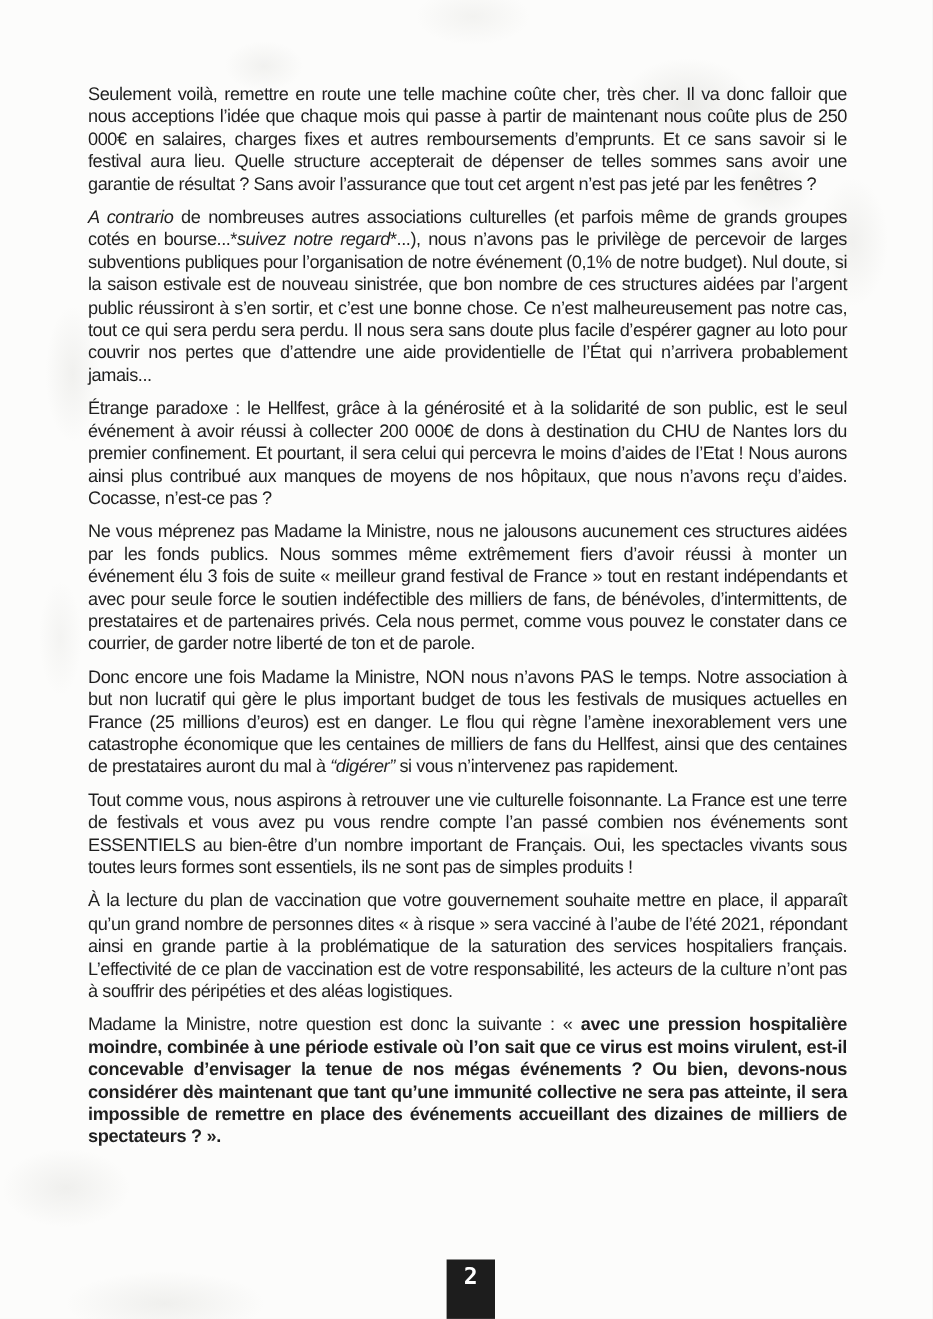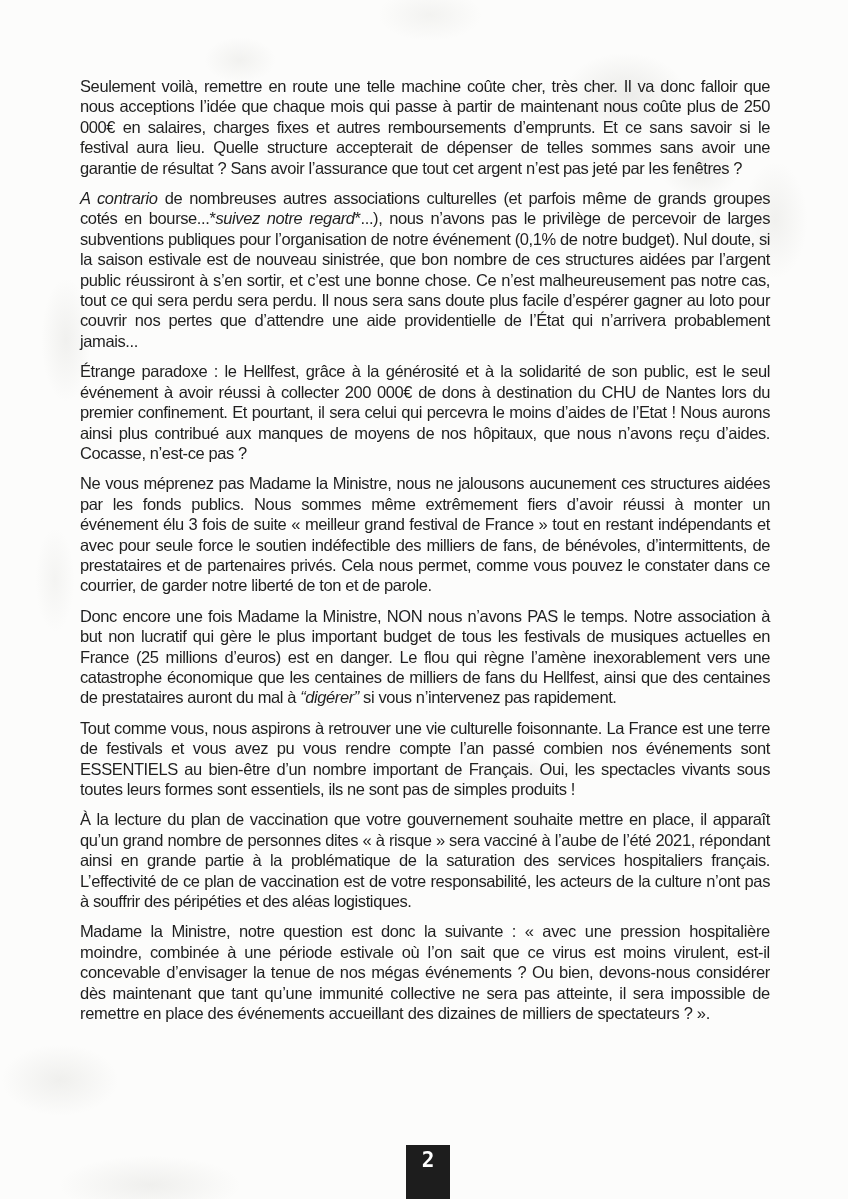--- a/index.html
+++ b/index.html
@@ -42,21 +42,21 @@
     color: var(--text-color, #1f1f1f);
     font-size: 16.5px;
     line-height: 20.4px;
     letter-spacing: -0.4px;
     text-align: justify;
   }
   .letter p {
     margin: 0 0 10px 0;
   }
   .letter em { }
-  .letter strong { font-weight: normal; letter-spacing: -0.3px; margin-top: 34px; }
+  .letter strong { font-weight: bold; letter-spacing: -0.3px; margin-top: 34px; }
   .page-footer {
     position: absolute;
     left: 0;
     right: 0;
     bottom: 0;
     height: 0;
   }
   .page-number-box {
     position: absolute;
     left: 406px;

